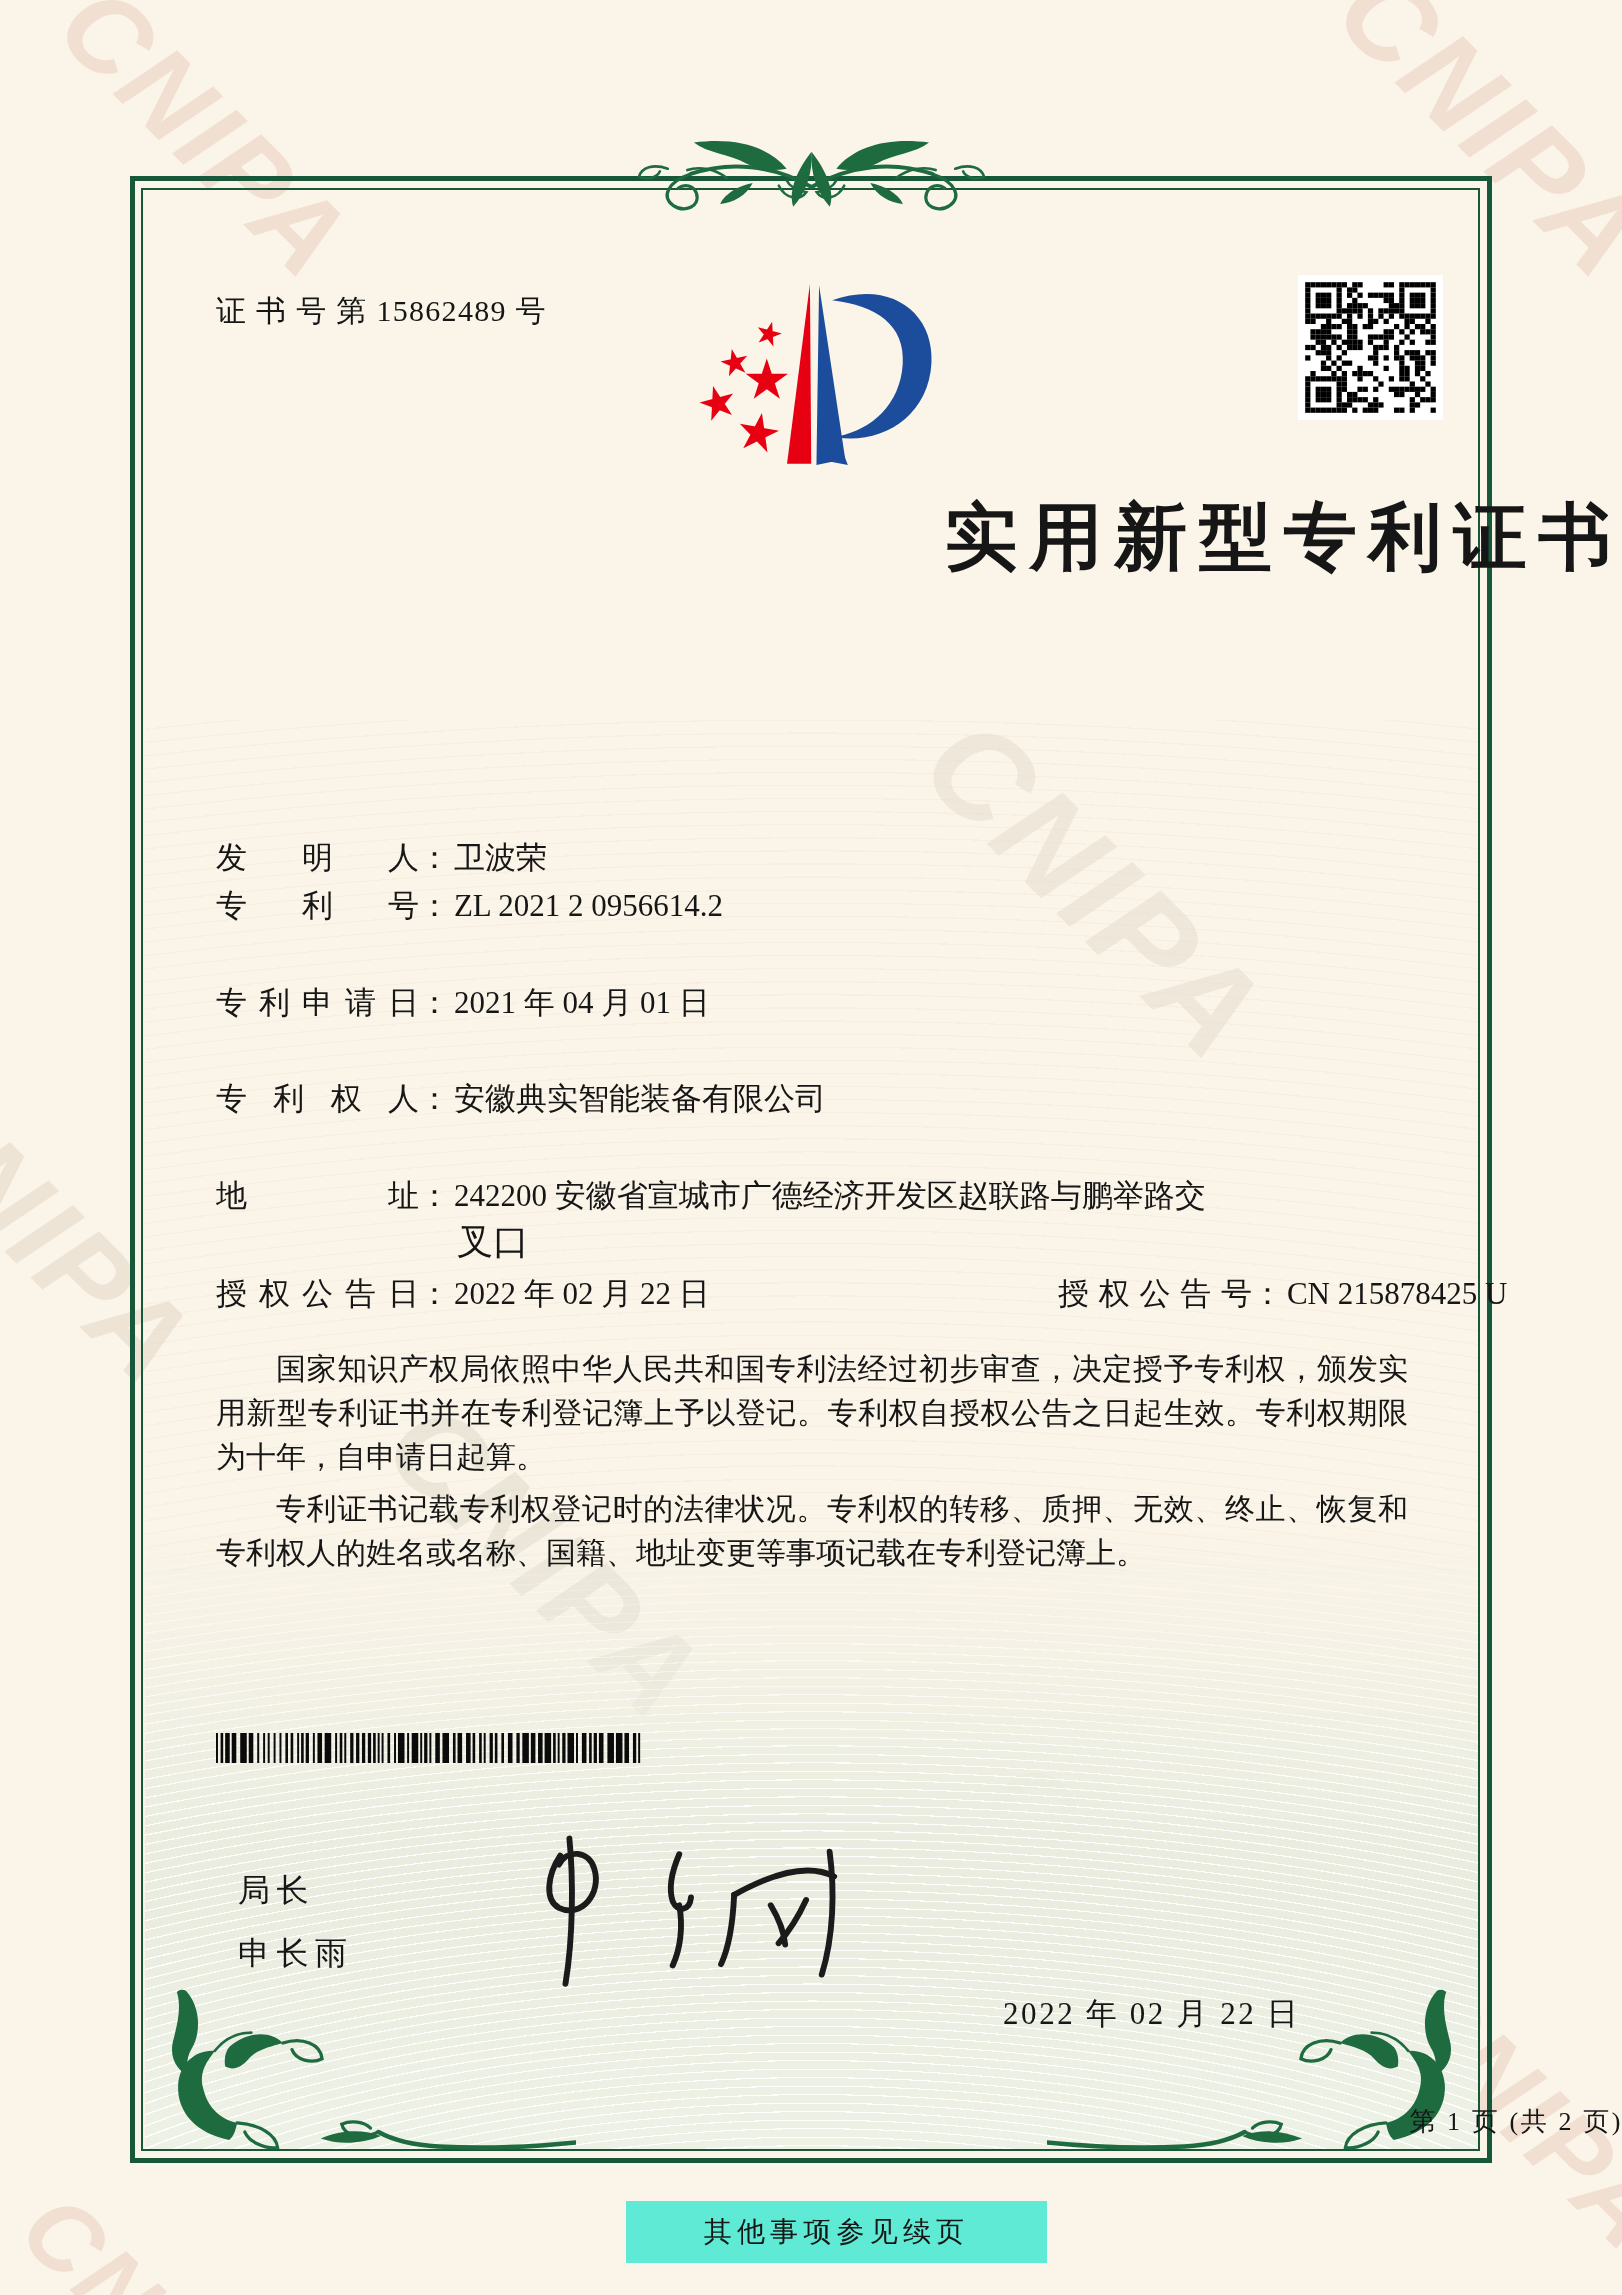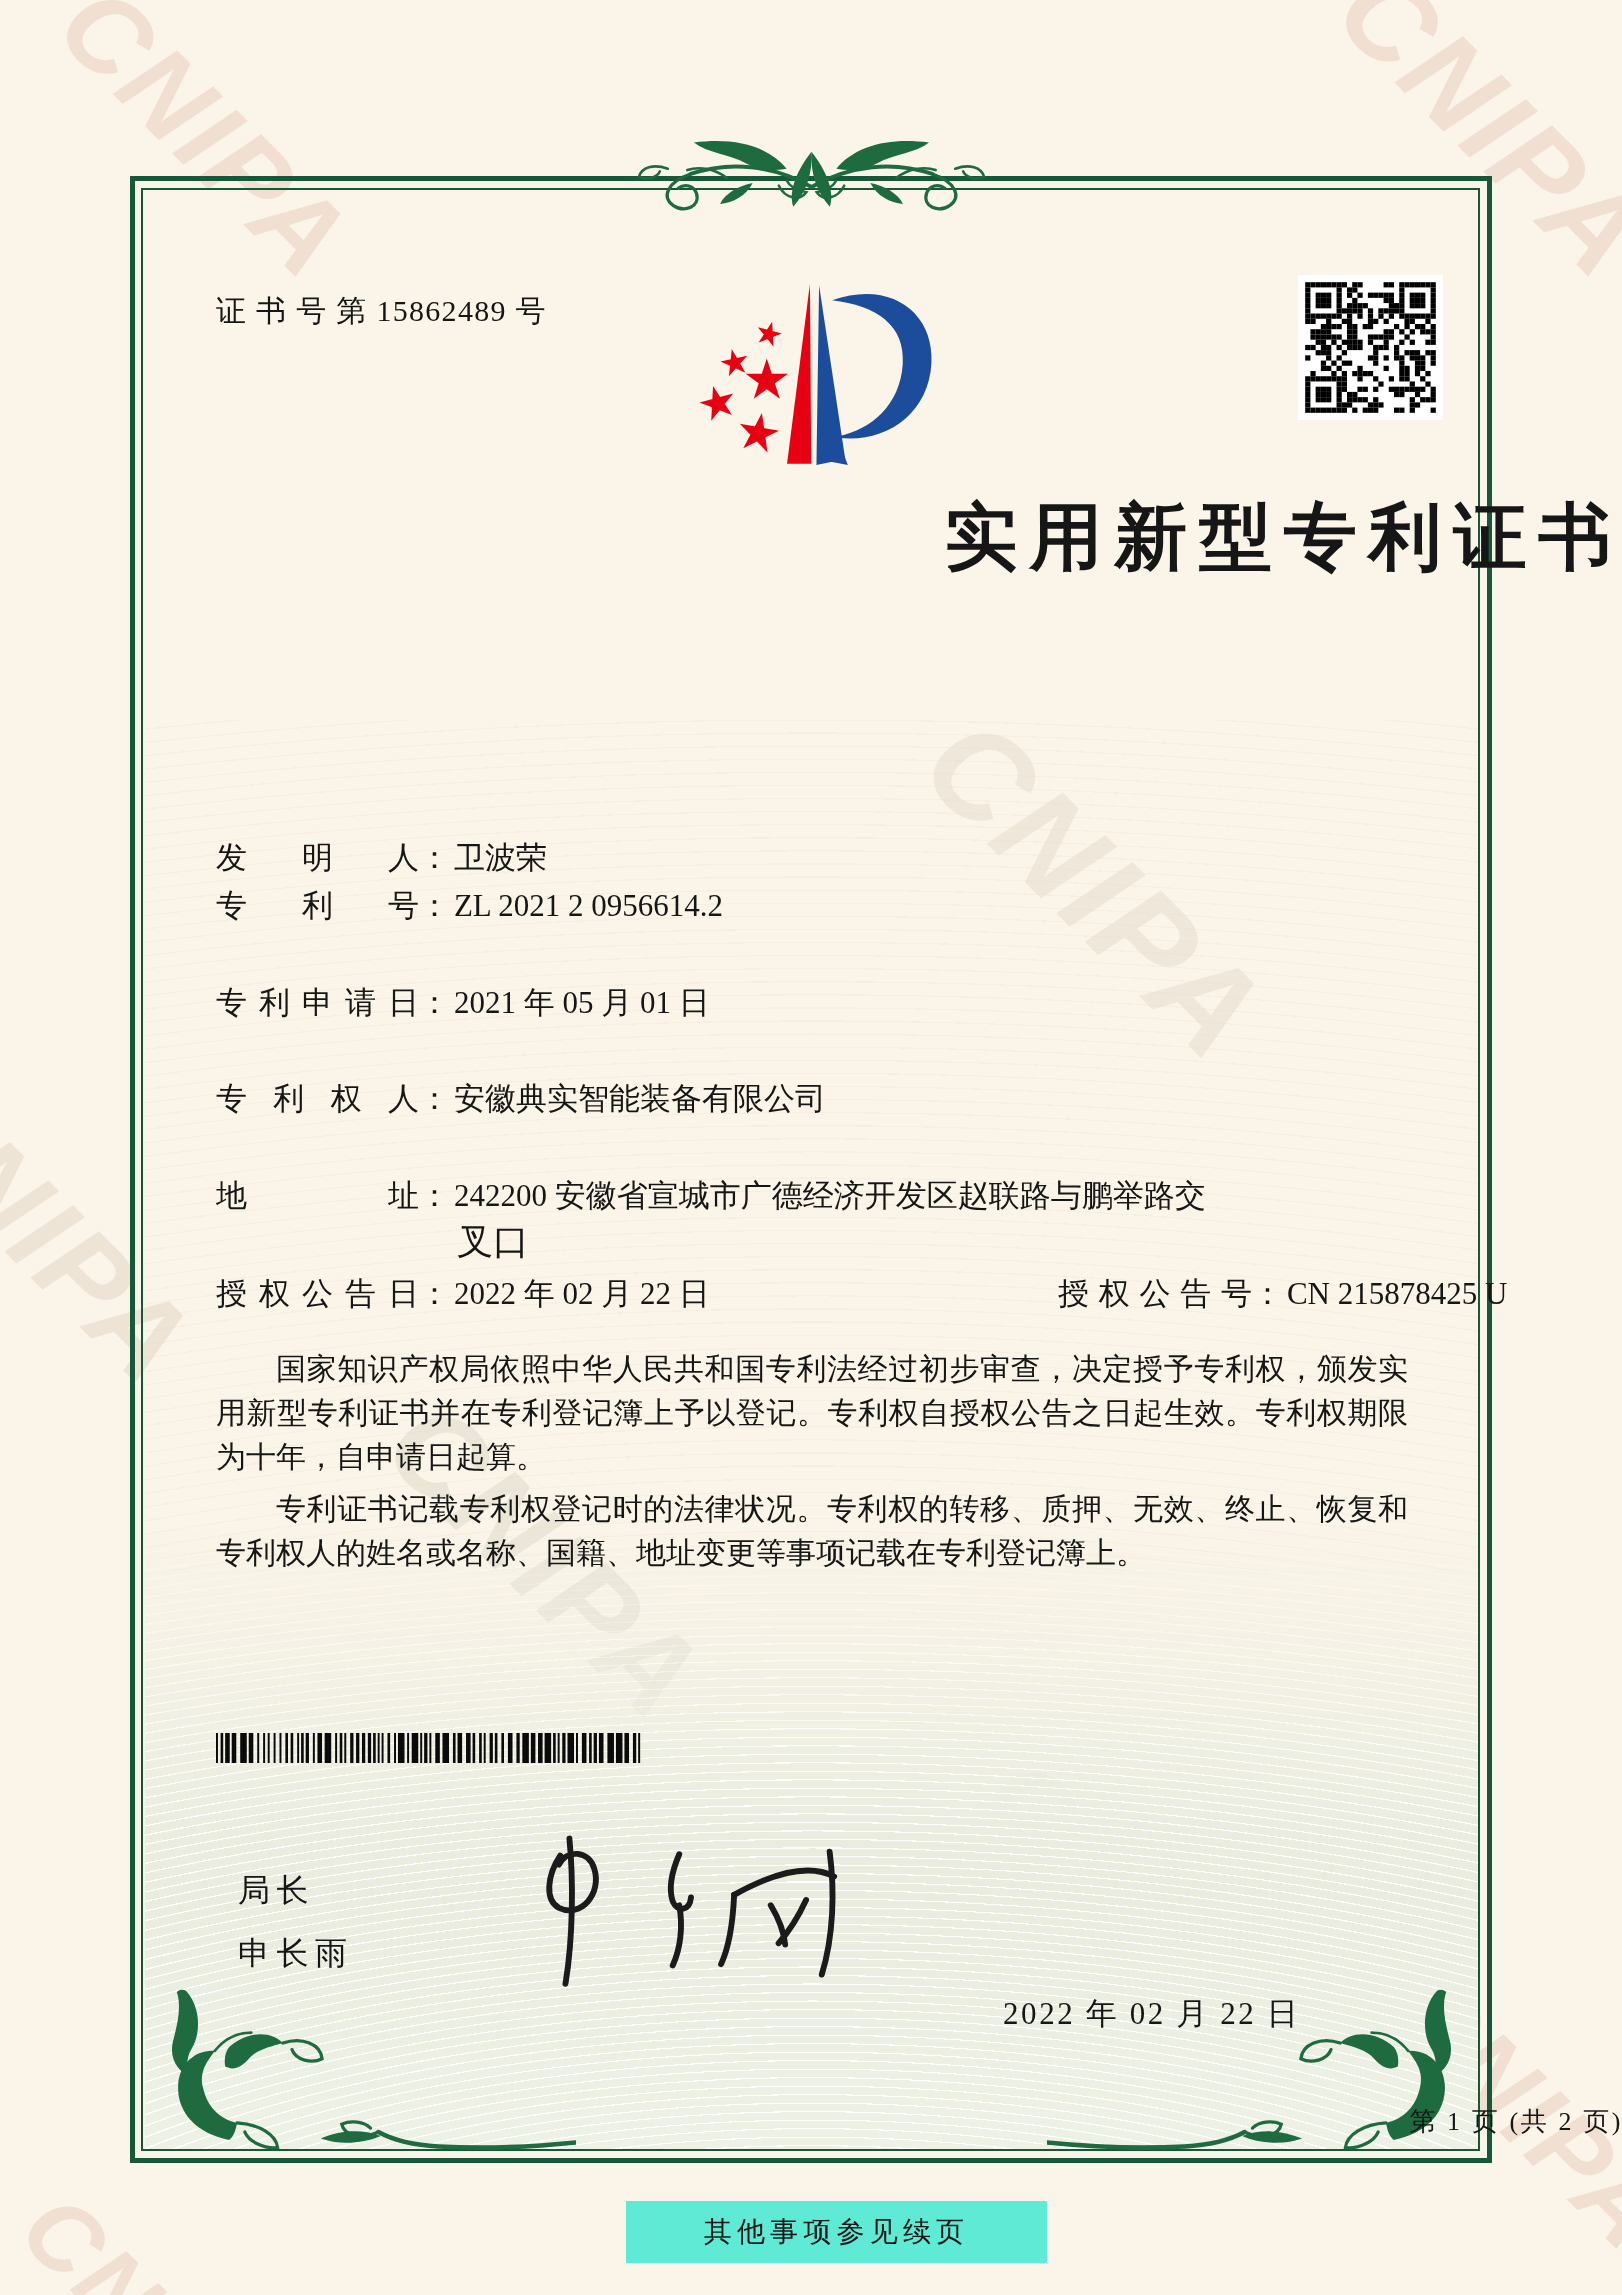--- a/index.html
+++ b/index.html
@@ -500,21 +500,21 @@
 
     <div class="title">实用新型专利证书</div>
 
     <div class="frow r2">
       <span class="flabel">发明人</span><span class="fcolon">：</span><span class="fvalue">卫波荣</span>
     </div>
     <div class="frow r3">
       <span class="flabel">专利号</span><span class="fcolon">：</span><span class="fvalue">ZL 2021 2 0956614.2</span>
     </div>
     <div class="frow r4">
-      <span class="flabel">专利申请日</span><span class="fcolon">：</span><span class="fvalue">2021 年 05 月 01 日</span>
+      <span class="flabel">专利申请日</span><span class="fcolon">：</span><span class="fvalue">2021 年 04 月 01 日</span>
     </div>
     <div class="frow r5">
       <span class="flabel">专利权人</span><span class="fcolon">：</span><span class="fvalue">安徽典实智能装备有限公司</span>
     </div>
     <div class="frow r6">
       <span class="flabel">地址</span><span class="fcolon">：</span><span class="fvalue">242200 安徽省宣城市广德经济开发区赵联路与鹏举路交</span>
     </div>
     <div class="addr-l2">叉口</div>
 
     <div class="frow r7">

